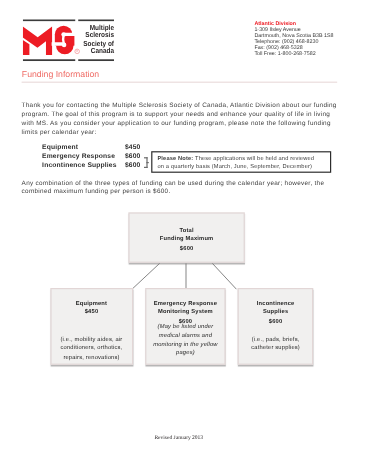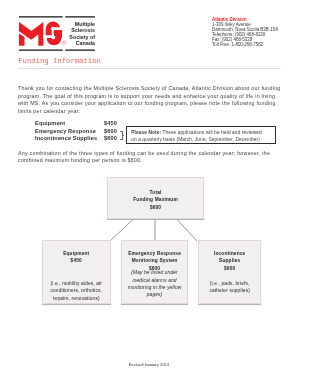--- a/index.html
+++ b/index.html
@@ -15,21 +15,21 @@
          font-size:6.1px;line-height:6.6px;font-weight:bold;color:#231f20;
          transform:scaleX(0.88);transform-origin:100% 0;}
 
   
   .addr{position:absolute;left:212px;top:17.2px;font-size:4.45px;line-height:5.0px;color:#3a3a3a;
         font-family:"Liberation Sans",sans-serif;}
   .addr .t{color:#ed1c24;font-weight:bold;}
 
   
   .sechead{position:absolute;left:18.2px;top:58.3px;font-size:7.25px;line-height:7px;color:#ef6a64;
-           font-family:Liberation Mono, monospace;white-space:nowrap;}
+           font-family:Liberation Sans, sans-serif;white-space:nowrap;}
   .rule{position:absolute;left:18px;top:68px;width:263px;height:0.9px;background:#eadcdc;}
 
   
   .para{position:absolute;font-size:5.3px;line-height:7.5px;color:#3d3d3d;text-align:left;
         letter-spacing:0.25px;font-family:"Liberation Sans",sans-serif;}
   #intro{left:18px;top:85.2px;width:264px;}
   #outro{left:18px;top:149.5px;width:264px;}
 
   
   .limits{position:absolute;left:35.1px;top:120.2px;font-size:5.6px;line-height:7.35px;

